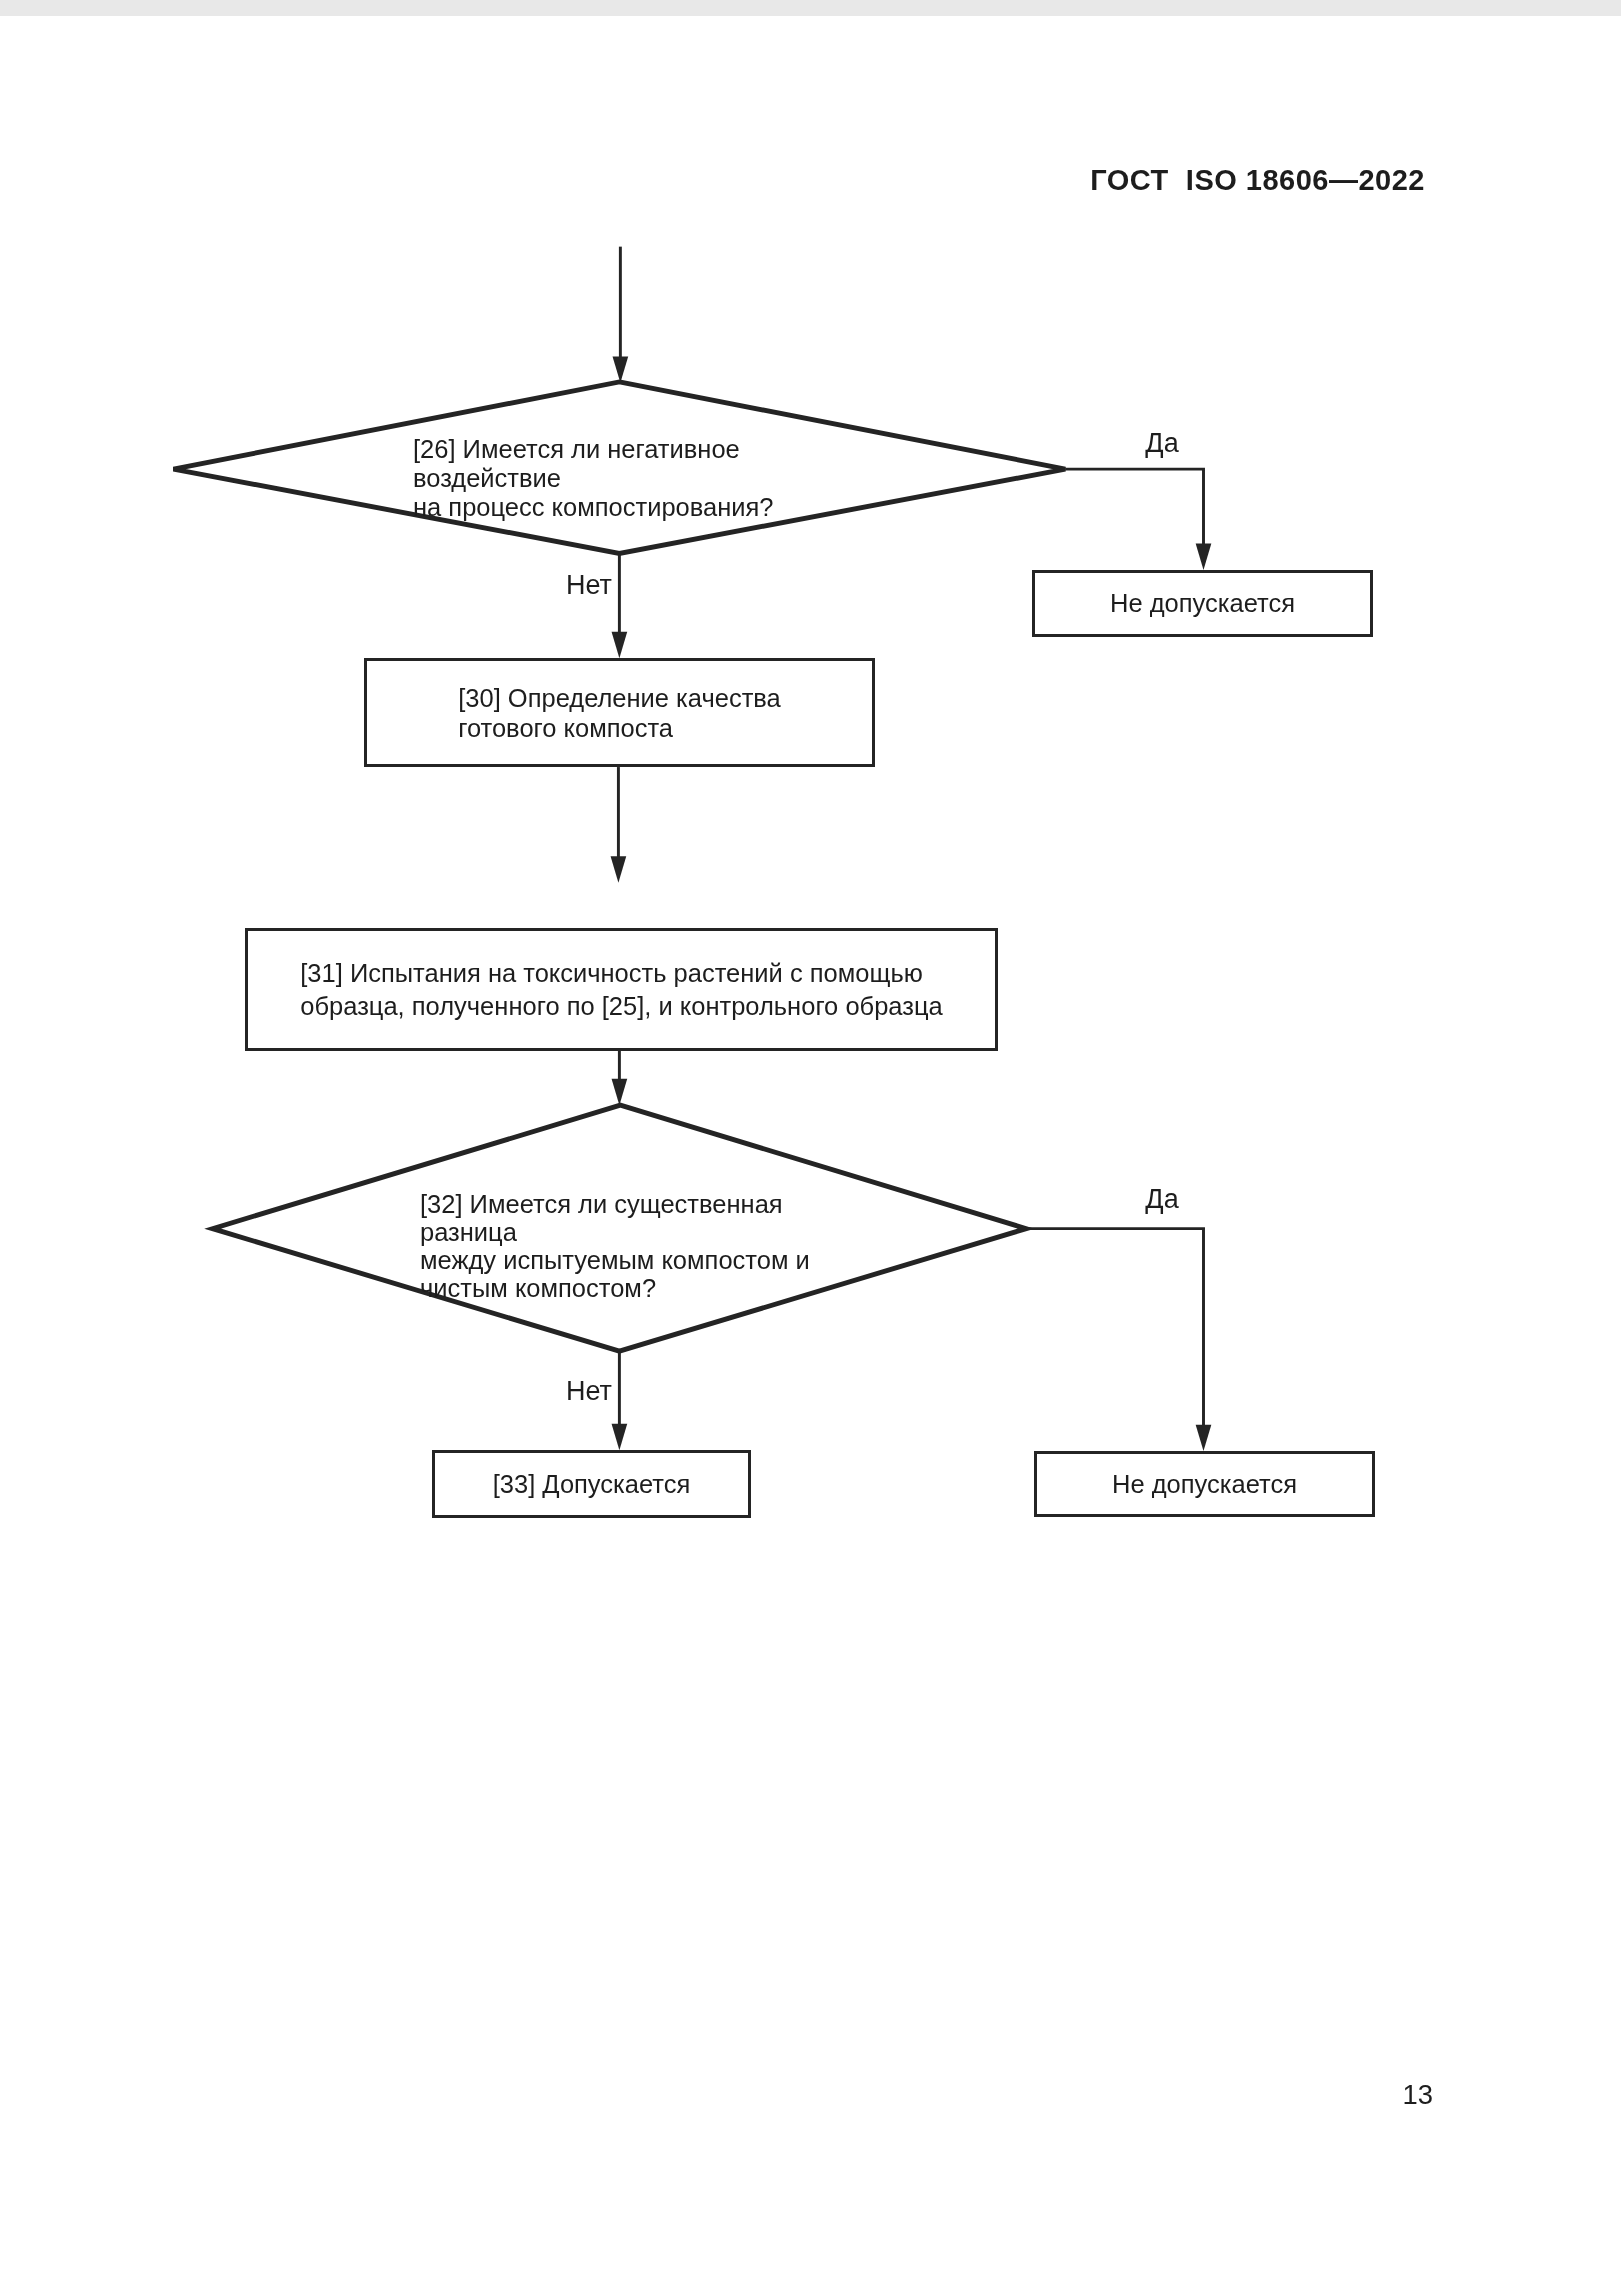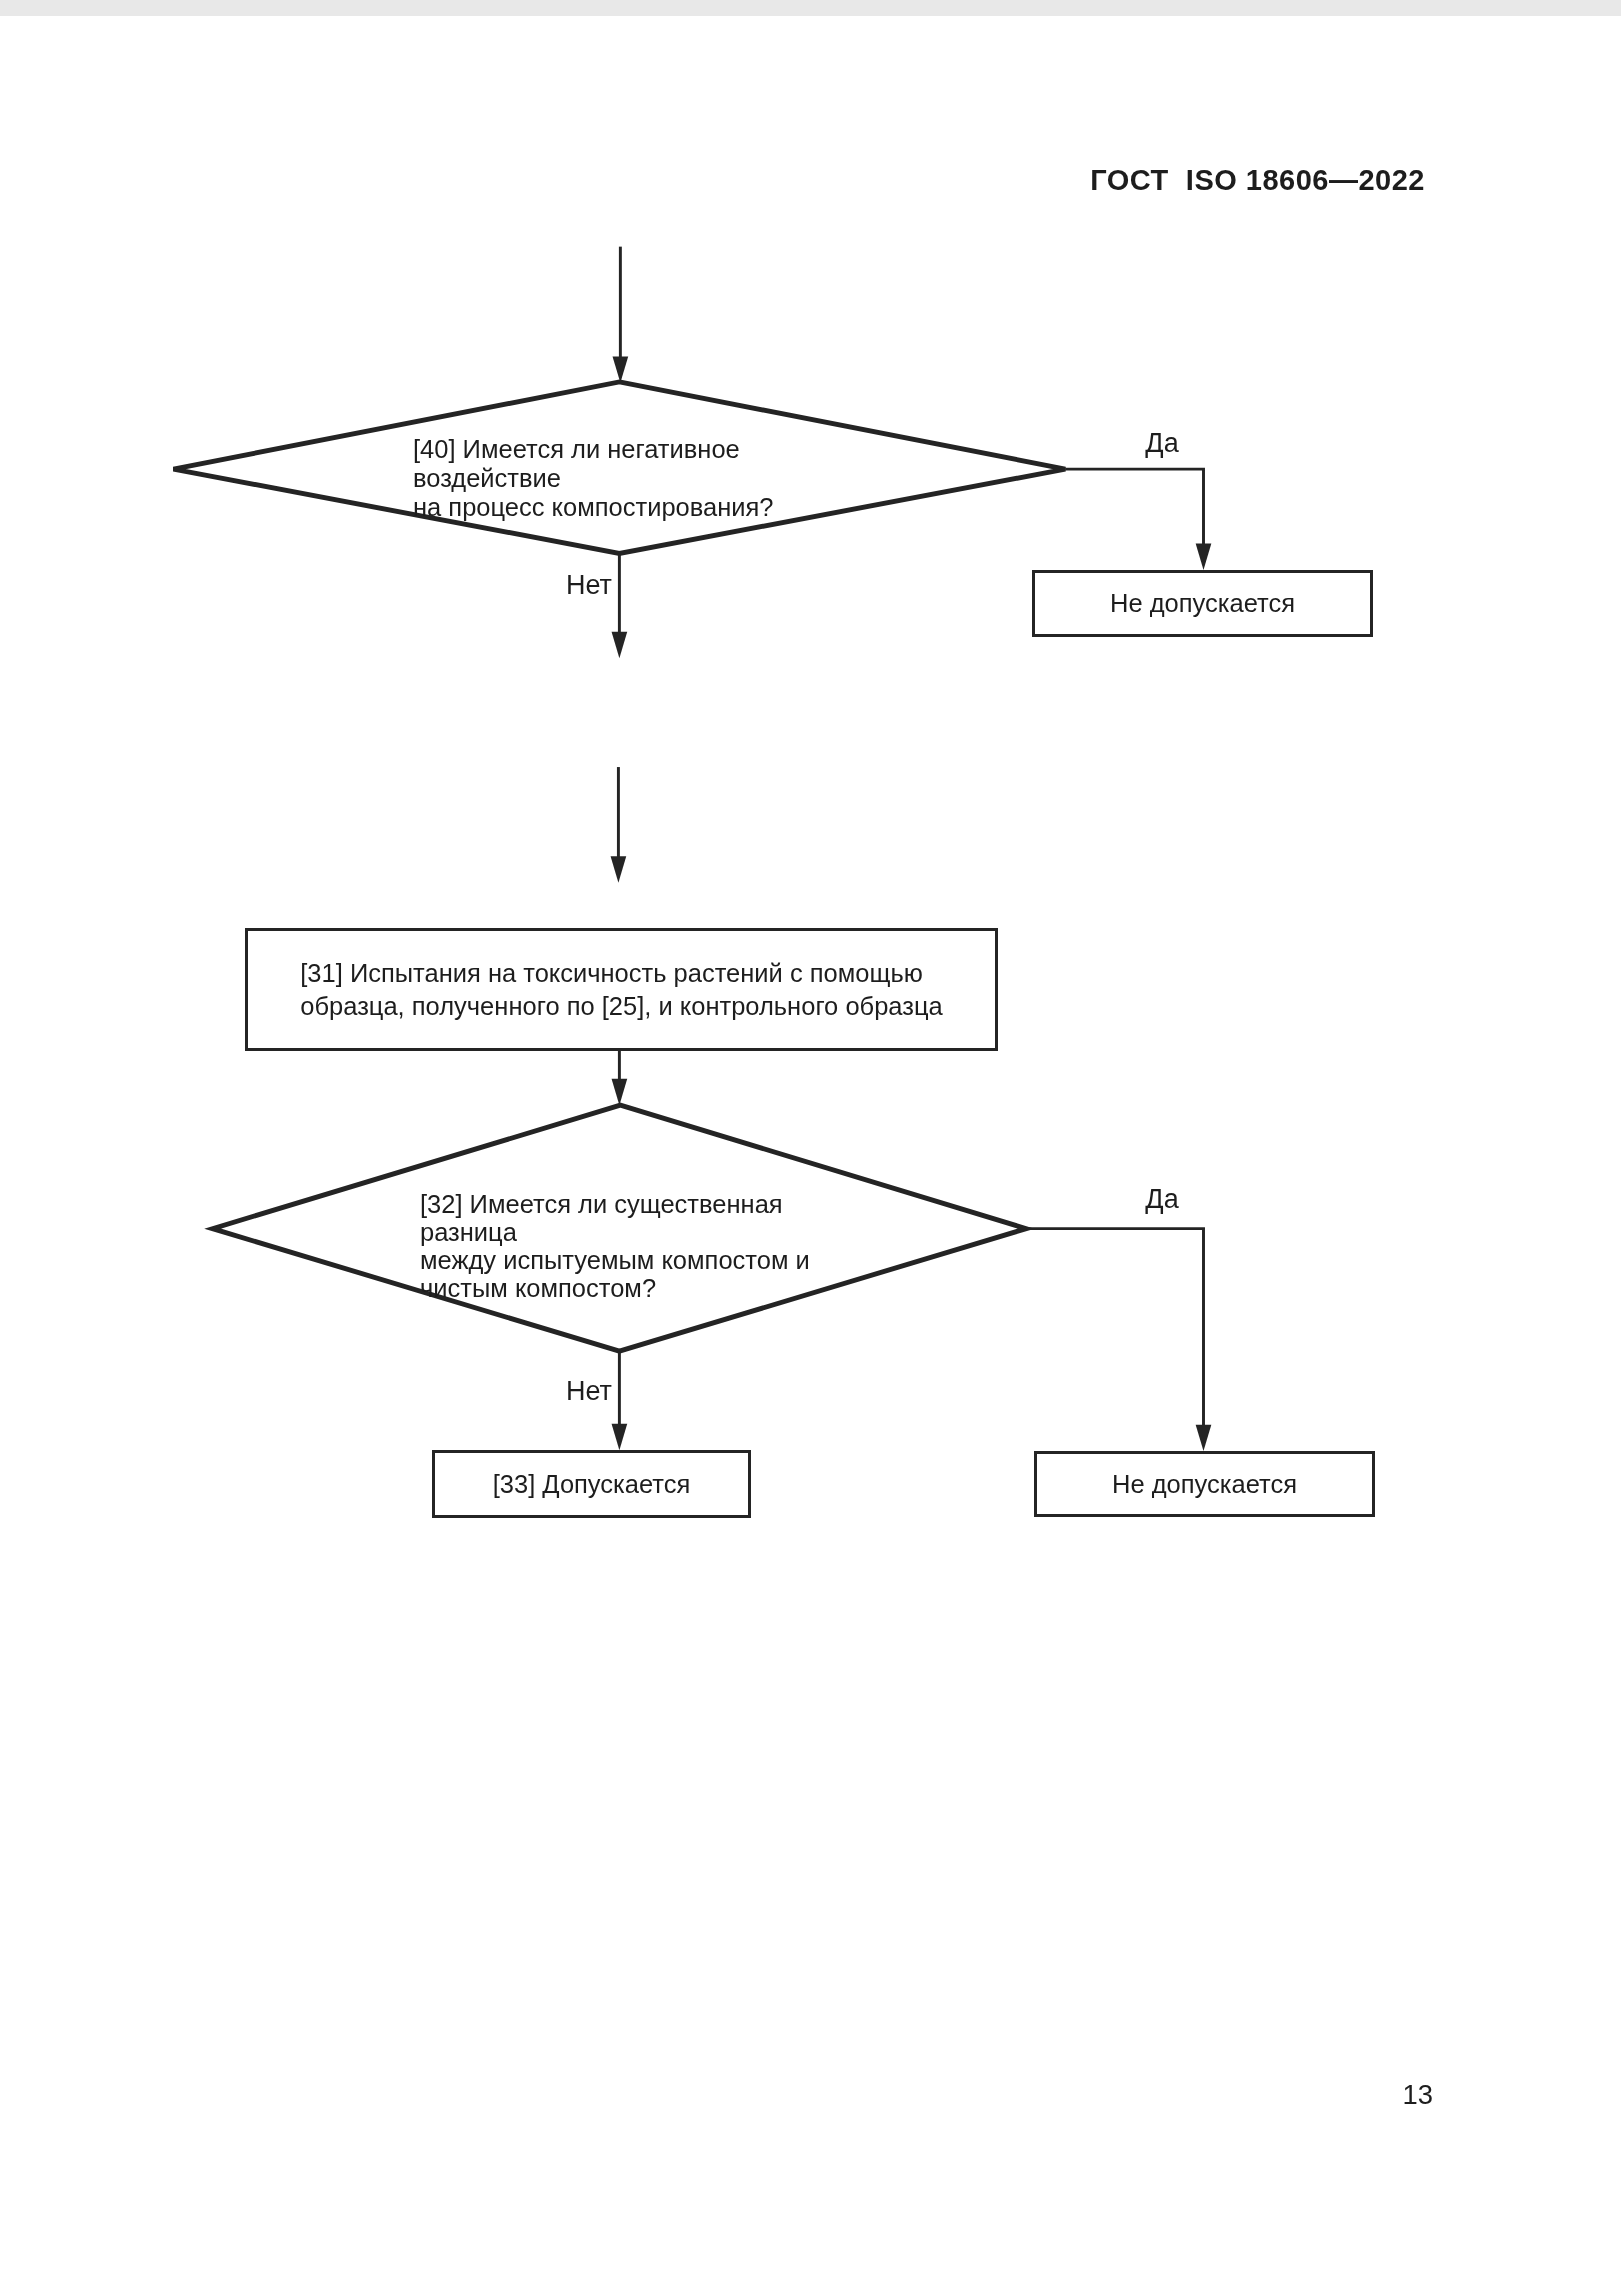--- a/index.html
+++ b/index.html
@@ -111,35 +111,39 @@
 
     <polygon points="633,1111 1047,1237 632,1362 217,1237" fill="#ffffff" stroke="#242424" stroke-width="5" stroke-linejoin="miter"></polygon>
 
     <polyline points="1047,1237 1228,1237 1228,1441" fill="none" stroke="#242424" stroke-width="3"></polyline>
     <polygon points="1228,1464 1220,1437 1236,1437" fill="#242424"></polygon>
 
     <line x1="632" y1="1362" x2="632" y2="1440" stroke="#242424" stroke-width="3"></line>
     <polygon points="632,1463 624,1436 640,1436" fill="#242424"></polygon>
   </svg>
 
-  <div class="diamond-text d29-text">[40] Имеется ли негативное воздействие
+  <div class="diamond-text d29-text">[26] Имеется ли негативное воздействие
 на процесс компостирования?</div>
   <div class="diamond-text d32-text">[32] Имеется ли существенная разница
 между испытуемым компостом и
 чистым компостом?</div>
 
   <div class="branch-label label-yes-29">Да</div>
   <div class="branch-label label-no-29">Нет</div>
   <div class="branch-label label-yes-32">Да</div>
   <div class="branch-label label-no-32">Нет</div>
 
   <div class="flow-box box-na-top">
     <div class="box-text centered">Не допускается</div>
   </div>
 
+  <div class="flow-box box-30">
+    <div class="box-text">[30] Определение качества
+готового компоста</div>
+  </div>
 
   <div class="flow-box box-31">
     <div class="box-text">[31] Испытания на токсичность растений с помощью
 образца, полученного по [25], и контрольного образца</div>
   </div>
 
   <div class="flow-box box-33">
     <div class="box-text centered">[33] Допускается</div>
   </div>
 

